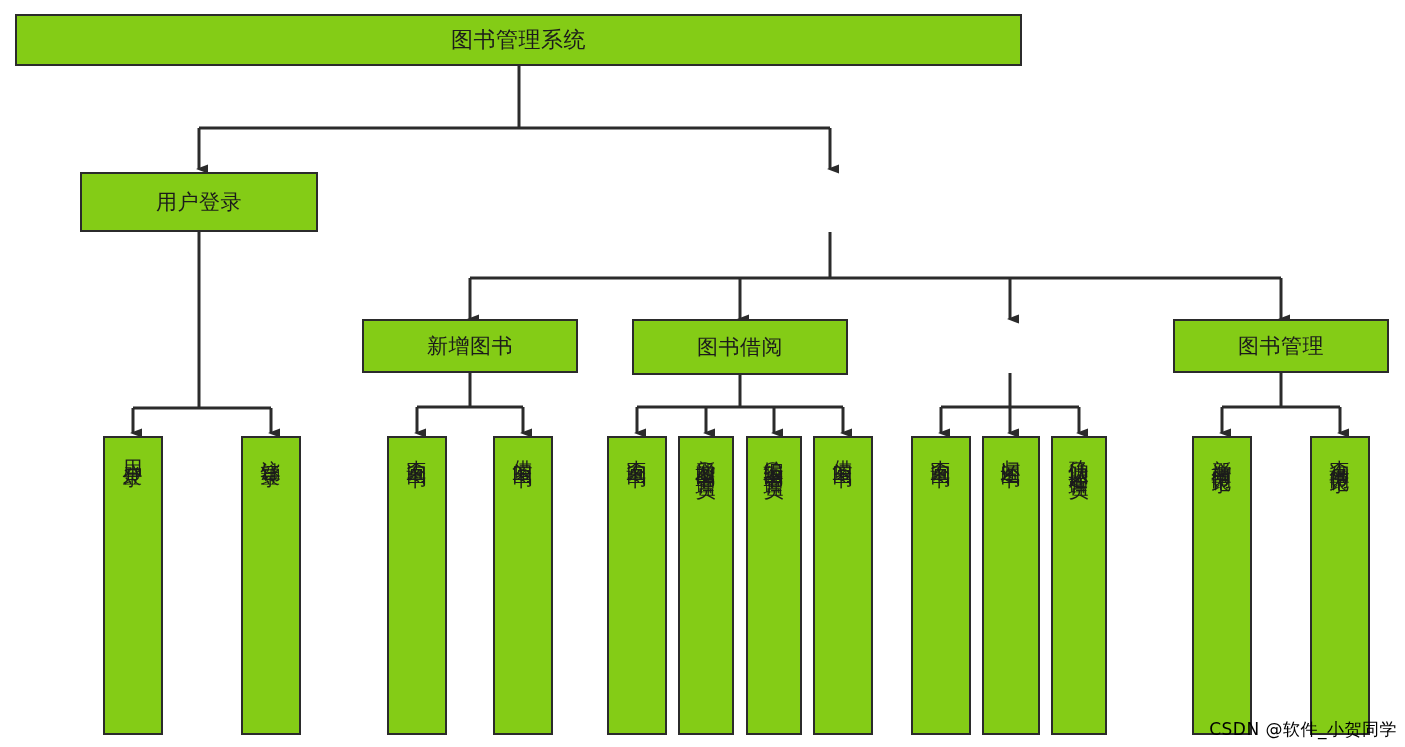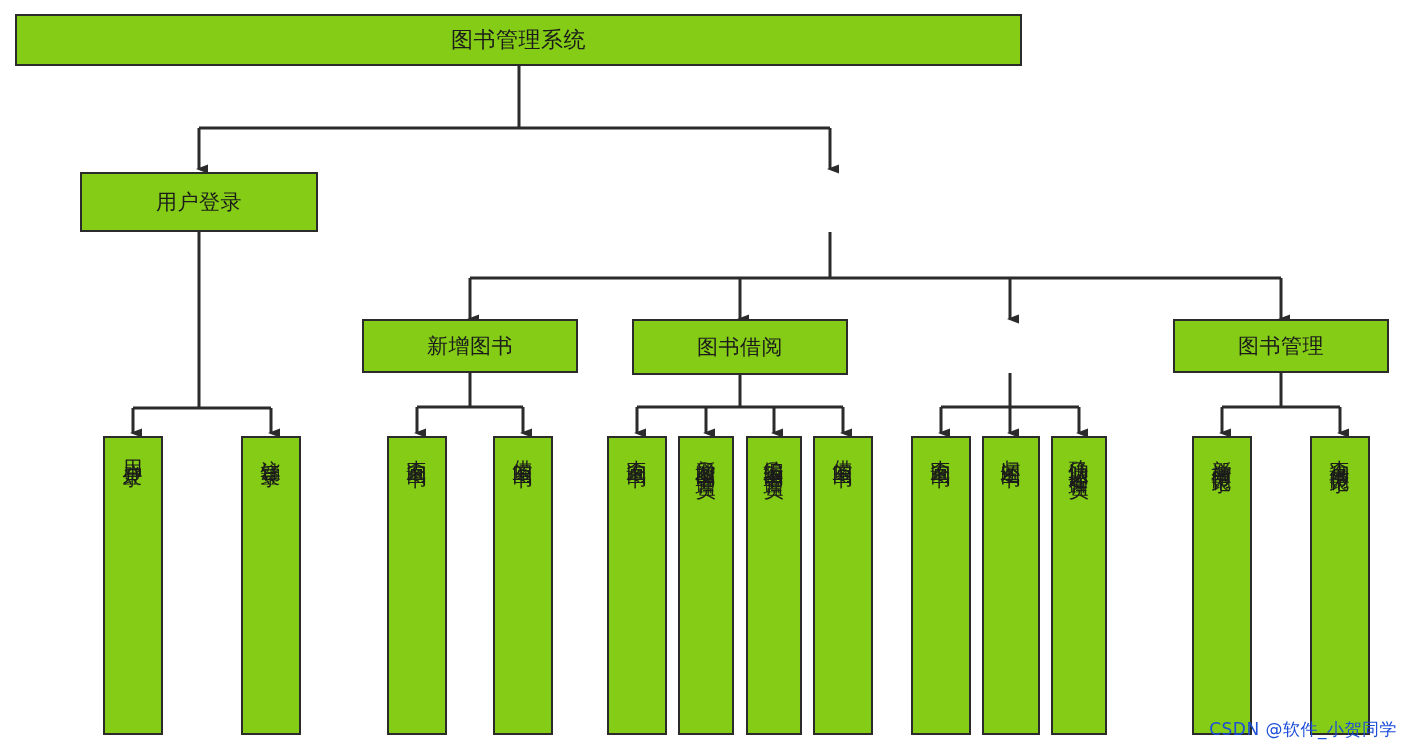--- a/index.html
+++ b/index.html
@@ -68,21 +68,21 @@
   }
   .node.leaf.tall .label {
     max-height: 290px;
   }
   
   #watermark {
     position: absolute;
     right: 8px;
     bottom: 6px;
     font-size: 17px;
-    color: #1d4ed8;
+    color: #000000;
     letter-spacing: 0.5px;
     white-space: nowrap;
     pointer-events: none;
     margin-left: 8px;
   }
 </style>
 </head>
 <body>
 
 <div id="canvas">

